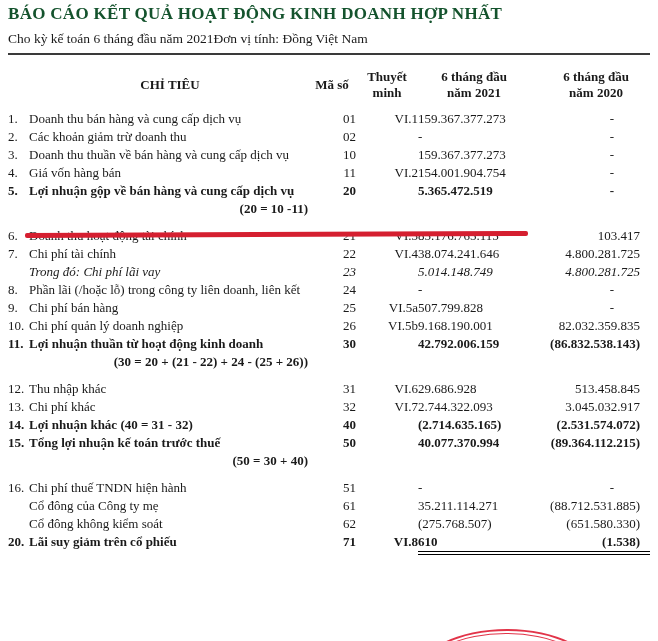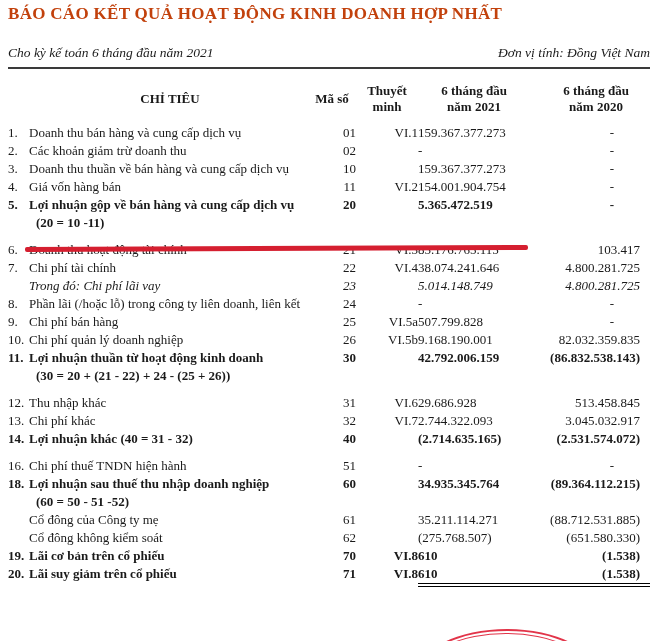--- a/index.html
+++ b/index.html
@@ -8,26 +8,26 @@
     background: #ffffff;
     position: relative;
     overflow: hidden;
     font-family: "Liberation Serif", "DejaVu Serif", serif;
     color: #1a1a1a;
   }
   .page { padding: 3px 8px 0 8px; }
 
   .doc-title {
     font-size: 17px; font-weight: bold; letter-spacing: 0.3px;
-    margin: 0; line-height: 21px; color: #c2410c;
+    margin: 0; line-height: 21px; color: #14532d;
   }
   .subtitle-row {
-    display: flex; justify-content: space-between;
-    font-style: italic; font-size: 13.5px; line-height: 17px;
-    margin-top: 20px;
+    display: flex; justify-content: flex-start;
+    font-size: 13.5px; line-height: 17px;
+    margin-top: 6px;
   }
   .rule {
     border: 0; border-top: 2px solid #3a3a3a;
     margin: 6px 0 0 0;
   }
 
   table.report {
     width: 642px; border-collapse: collapse; table-layout: fixed;
     font-size: 13px;
   }
@@ -47,21 +47,21 @@
   tbody td {
     padding: 0; vertical-align: top; line-height: 18px;
     font-size: 13px;
   }
   tr.gap td { padding-top: 9px; }
   tr.bold td, tr.bold .formula { font-weight: bold; }
   tr.italic td { font-style: italic; }
 
   td.c-label { white-space: nowrap; position: relative; }
   td.c-label .no { display: inline-block; width: 21px; }
-  td.c-label .formula { margin-left: 28px; white-space: nowrap; }
+  td.c-label .formula { margin-left: 28px; white-space: nowrap; text-align: right; }
   td.c-code { text-align: right; }
   td.c-note { text-align: right; }
   td.c-2021 { text-align: left; padding-right: 0; }
   td.c-2020 { text-align: right; padding-right: 10px; }
   td.c-2021.dash { padding-right: 2px; }
   td.c-2020.dash { padding-right: 36px; }
   td.dbl { border-bottom: 4px double #000; }
 
   .red-underline {
     position: absolute; left: 17px; top: 13.5px;
@@ -226,54 +226,47 @@
           <td class="c-2021">2.744.322.093</td>
           <td class="c-2020">3.045.032.917</td>
         </tr>
         <tr class="bold">
           <td class="c-label"><span class="no">14.</span><span>Lợi nhuận khác (40 = 31 - 32)</span></td>
           <td class="c-code">40</td>
           <td class="c-note"></td>
           <td class="c-2021">(2.714.635.165)</td>
           <td class="c-2020">(2.531.574.072)</td>
         </tr>
+        <tr class="bold">
+          <td class="c-label"><span class="no">15.</span><span>Tổng lợi nhuận kế toán trước thuế</span><div class="formula">(50 = 30 + 40)</div></td>
+          <td class="c-code">50</td>
+          <td class="c-note"></td>
+          <td class="c-2021">40.077.370.994</td>
+          <td class="c-2020">(89.364.112.215)</td>
+        </tr>
         <tr class="gap">
           <td class="c-label"><span class="no">16.</span><span>Chi phí thuế TNDN hiện hành</span></td>
           <td class="c-code">51</td>
           <td class="c-note"></td>
           <td class="c-2021 dash">-</td>
           <td class="c-2020 dash">-</td>
         </tr>
-        <tr class="bold">
-          <td class="c-label"><span class="no">18.</span><span>Lợi nhuận sau thuế thu nhập doanh nghiệp</span><div class="formula">(60 = 50 - 51 -52)</div></td>
-          <td class="c-code">60</td>
-          <td class="c-note"></td>
-          <td class="c-2021">34.935.345.764</td>
-          <td class="c-2020">(89.364.112.215)</td>
-        </tr>
         <tr>
           <td class="c-label"><span class="no"></span><span>Cổ đông của Công ty mẹ</span></td>
           <td class="c-code">61</td>
           <td class="c-note"></td>
           <td class="c-2021">35.211.114.271</td>
           <td class="c-2020">(88.712.531.885)</td>
         </tr>
         <tr>
           <td class="c-label"><span class="no"></span><span>Cổ đông không kiểm soát</span></td>
           <td class="c-code">62</td>
           <td class="c-note"></td>
           <td class="c-2021">(275.768.507)</td>
           <td class="c-2020">(651.580.330)</td>
-        </tr>
-        <tr class="bold">
-          <td class="c-label"><span class="no">19.</span><span>Lãi cơ bản trên cổ phiếu</span></td>
-          <td class="c-code">70</td>
-          <td class="c-note">VI.8</td>
-          <td class="c-2021">610</td>
-          <td class="c-2020">(1.538)</td>
         </tr>
         <tr class="bold">
           <td class="c-label"><span class="no">20.</span><span>Lãi suy giảm trên cổ phiếu</span></td>
           <td class="c-code">71</td>
           <td class="c-note">VI.8</td>
           <td class="c-2021 dbl">610</td>
           <td class="c-2020 dbl">(1.538)</td>
         </tr>
       </tbody>
   </table>

